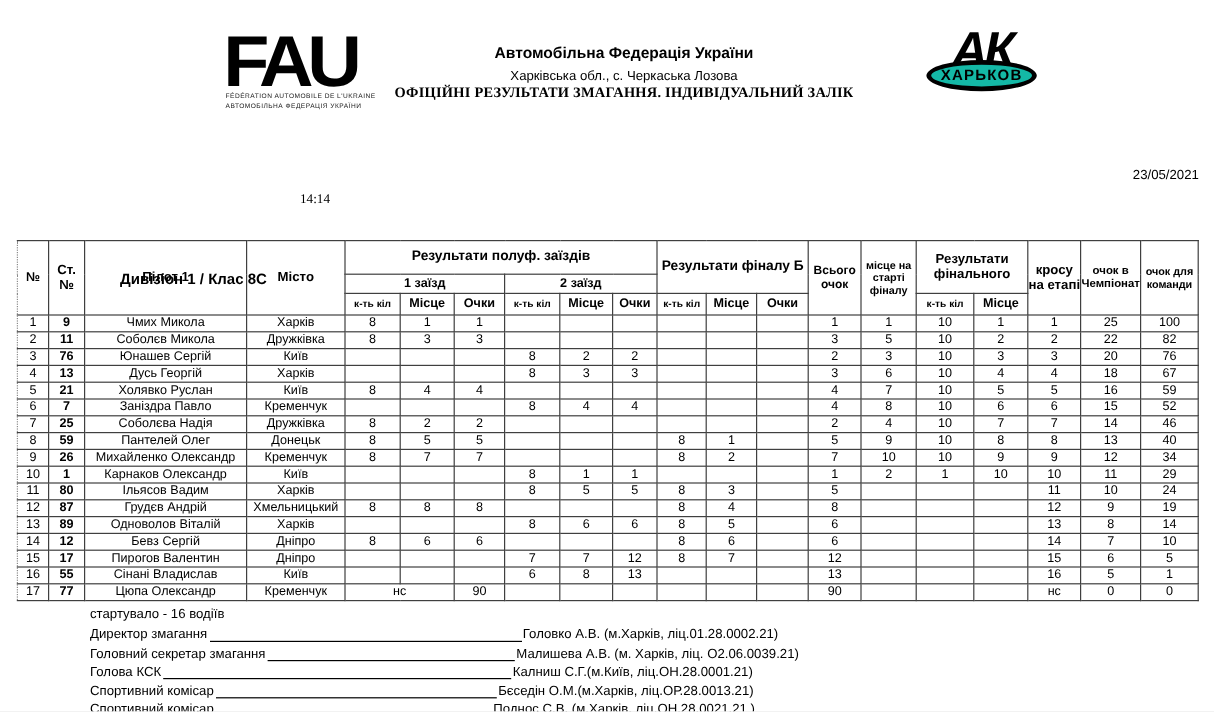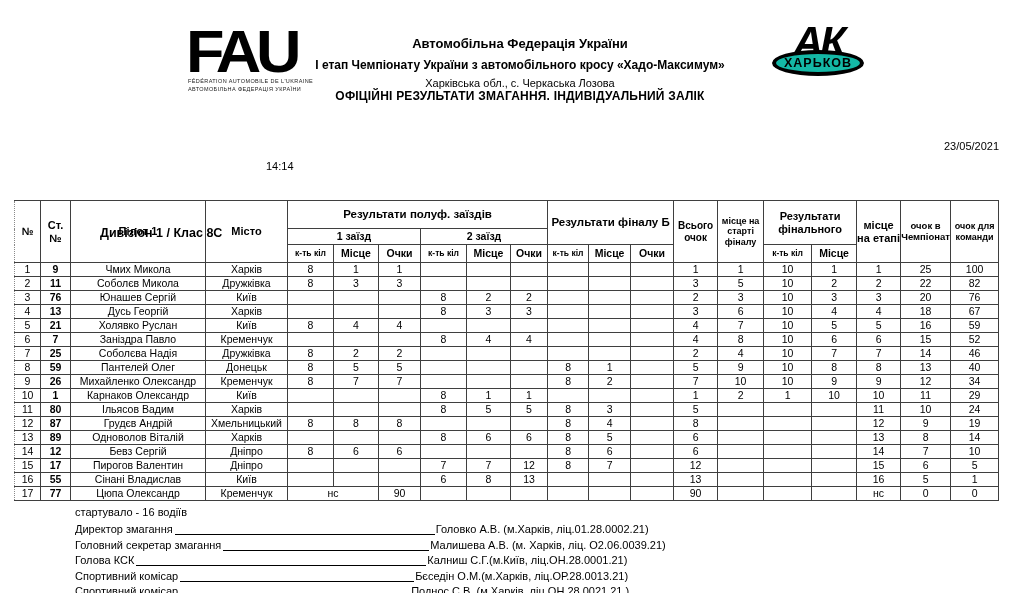--- a/index.html
+++ b/index.html
@@ -12,28 +12,28 @@
   
   .fau-logo { position:absolute; left:186px; top:26px; width:195px; }
   .fau-text { font-weight:900; font-size:60px; line-height:0.85; letter-spacing:-5px; color:#000; transform:scaleX(1.05); transform-origin:left; }
   .fau-cap  { font-size:5.5px; letter-spacing:0.4px; color:#1a1a1a; line-height:1.5; margin-left:2px; white-space:nowrap; }
   
   .head-center { position:absolute; left:292px; top:36px; width:456px; text-align:center; }
   .org1 { font-size:13px; font-weight:bold; margin-bottom:7px; }
   .org2 { font-size:11.5px; font-weight:bold; margin-bottom:16px; }
   .event { font-size:12px; font-weight:bold; margin-bottom:5px; }
   .loc { font-size:11px; }
-  .doc-title { font-size:12px; font-weight:bold; letter-spacing:0.2px; }
+  .doc-title { font-size:12px; font-weight:bold; letter-spacing:0.2px;font-family:Liberation Serif, serif; }
   
   .ak-logo { position:absolute; left:768px; top:24px; width:100px; height:82px; }
   .ak-text { font-size:42px; font-weight:900; font-style:italic; text-align:center; line-height:0.85; letter-spacing:-3px; }
   .ak-oval { margin:-10px auto 0 auto; width:92px; border:4px solid #000; border-radius:50%; background:#14b8a6; font-weight:bold; font-size:12.5px; text-align:center; padding:2px 0; letter-spacing:1px; position:relative; }
   
   .date { position:absolute; left:944px; top:140px; font-size:11px; }
-  .time { position:absolute; left:266px; top:160px; font-size:11px; }
+  .time { position:absolute; left:250px; top:160px; font-size:11px;font-family:Liberation Serif, serif; }
   .division { position:absolute; left:100px; top:178px; font-size:12.5px; font-weight:bold;margin-top:48px; }
   
   table.results { position:absolute; left:14px; top:200px; width:984px; border-collapse:collapse; table-layout:fixed; }
   table.results th, table.results td { border:1px solid #3f3f3f; padding:0; text-align:center; vertical-align:middle; overflow:hidden; }
   table.results th:first-child, table.results td:first-child { border-left:1px dotted #8a8a8a; }
   thead th { font-weight:bold; line-height:1.12; font-size:11px; }
   tr.tier1 > th { height:28px; }
   tr.tier2 > th { height:16px; font-size:10.5px; }
   tr.tier3 > th { height:18px; font-size:10.5px; }
   tr.tier3 > th:nth-child(3n+1) { font-size:8.5px; }
@@ -65,21 +65,20 @@
 <div class="page" data-name="results-document">
 
   <div class="fau-logo" data-name="fau-logo">
     <div class="fau-text" data-name="fau-logo-letters">FAU</div>
     <div class="fau-cap" data-name="fau-logo-caption-fr">FÉDÉRATION AUTOMOBILE DE L'UKRAINE</div>
     <div class="fau-cap" data-name="fau-logo-caption-ua">АВТОМОБІЛЬНА ФЕДЕРАЦІЯ УКРАЇНИ</div>
   </div>
 
   <div class="head-center" data-name="document-header">
     <div class="org1" data-name="federation-title">Автомобільна Федерація України</div>
-    <div class="event" data-name="event-title">І етап Чемпіонату України з автомобільного кросу «Хадо-Максимум»</div>
     <div class="loc" data-name="event-location">Харківська обл., с. Черкаська Лозова</div>
     <div class="doc-title" data-name="document-title">ОФІЦІЙНІ РЕЗУЛЬТАТИ ЗМАГАННЯ. ІНДИВІДУАЛЬНИЙ ЗАЛІК</div>
   </div>
 
   <div class="ak-logo" data-name="ak-kharkov-logo">
     <div class="ak-text" data-name="ak-logo-letters">АК</div>
     <div class="ak-oval" data-name="ak-logo-oval-text">ХАРЬКОВ</div>
   </div>
 
   <div class="date" data-name="document-date">23/05/2021</div>
@@ -113,21 +112,21 @@
       <tr class="tier1">
         <th rowspan="3" data-name="col-header-no">№</th>
         <th rowspan="3" data-name="col-header-start-no">Ст. №</th>
         <th rowspan="3" data-name="col-header-pilot">Пілот 1</th>
         <th rowspan="3" data-name="col-header-city">Місто</th>
         <th colspan="6" data-name="col-header-semi-group">Результати полуф. заїздів</th>
         <th colspan="3" rowspan="2" data-name="col-header-finalB-group">Результати фіналу Б</th>
         <th rowspan="3" data-name="col-header-total">Всього очок</th>
         <th rowspan="3" data-name="col-header-grid">місце на старті фіналу</th>
         <th colspan="2" rowspan="2" data-name="col-header-final-group">Результати фінального</th>
-        <th rowspan="3" data-name="col-header-stage">місце на етапі</th>
+        <th rowspan="3" data-name="col-header-stage">кросу на етапі</th>
         <th rowspan="3" data-name="col-header-champ">очок в Чемпіонат</th>
         <th rowspan="3" data-name="col-header-team">очок для команди</th>
       </tr>
       <tr class="tier2">
         <th colspan="3" data-name="col-header-heat1">1 заїзд</th>
         <th colspan="3" data-name="col-header-heat2">2 заїзд</th>
       </tr>
       <tr class="tier3">
         <th data-name="col-header-heat1-laps">к-ть кіл</th>
         <th data-name="col-header-heat1-place">Місце</th>

